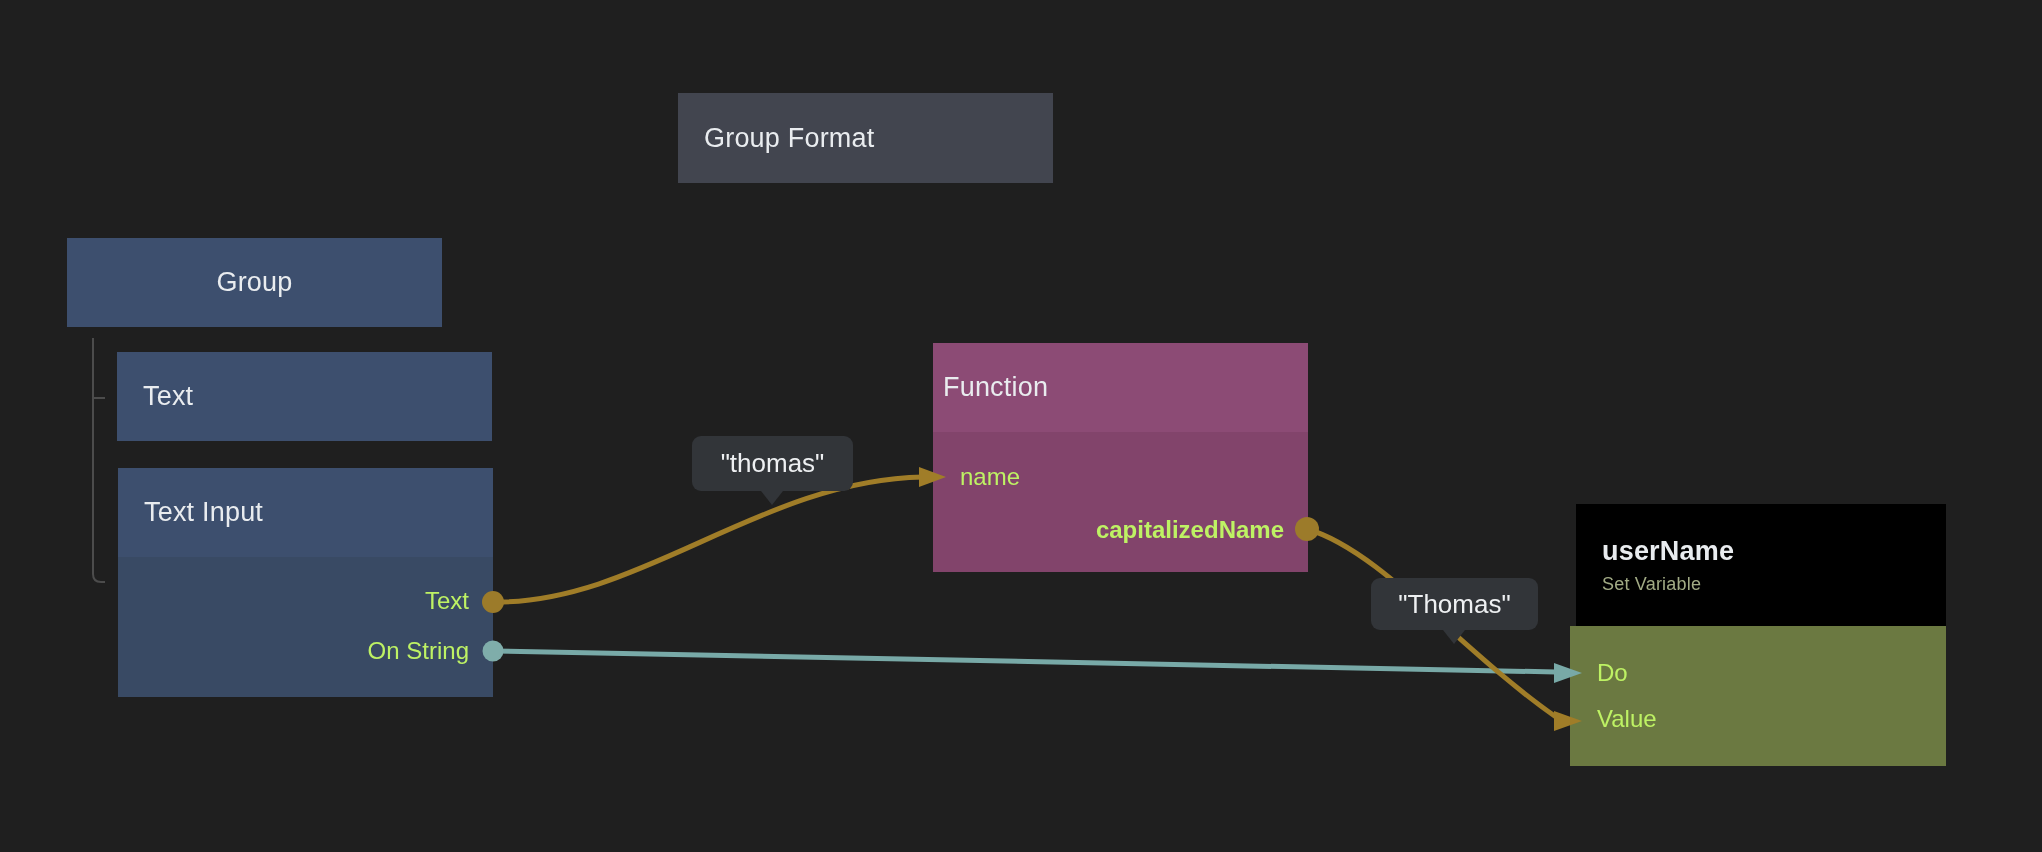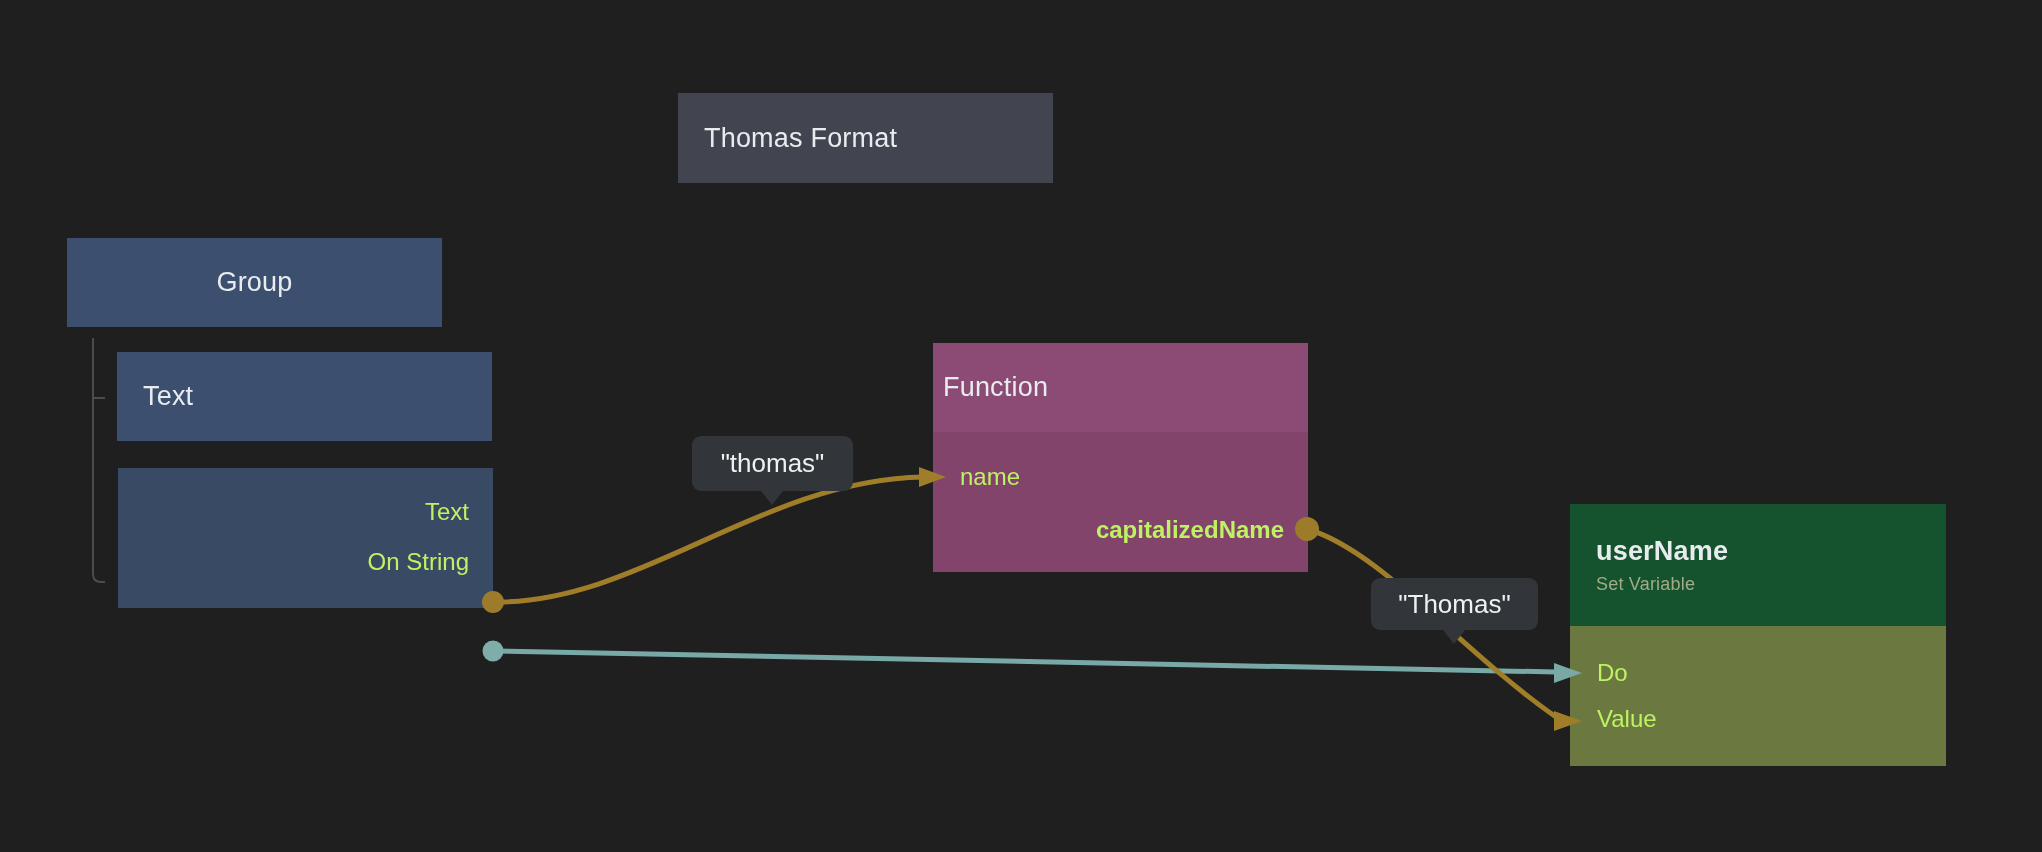--- a/index.html
+++ b/index.html
@@ -39,55 +39,58 @@
     <path d="M1307,529 C1380,550 1460,650 1556,717" fill="none" stroke="#a07d28" stroke-width="5"></path>
     <polygon points="1554,711 1582,721 1554,731" fill="#a07d28"></polygon>
 
     <circle cx="493" cy="602" r="11" fill="#9c7b2a"></circle>
     <circle cx="493" cy="651" r="10.5" fill="#7fadaa"></circle>
     <circle cx="1307" cy="529" r="12" fill="#9c7b2a"></circle>
   </svg>
 
   <div class="node" style="left:678px;top:93px;width:375px;">
     <div class="node-header" style="height:90px;background:#42454f;">
-      <div class="node-title">Thomas Format</div>
+      <div class="node-title">Group Format</div>
     </div>
   </div>
 
   <div class="node" style="left:67px;top:238px;width:375px;text-align:center;">
     <div class="node-header" style="height:89px;background:#3d4f6e;">
       <div class="node-title">Group</div>
     </div>
   </div>
 
   <div class="node" style="left:117px;top:352px;width:375px;">
     <div class="node-header" style="height:89px;background:#3d4f6e;">
       <div class="node-title">Text</div>
     </div>
   </div>
 
   <div class="node" style="left:118px;top:468px;width:375px;">
+    <div class="node-header" style="height:89px;background:#3d4f6e;">
+      <div class="node-title">Text Input</div>
+    </div>
     <div class="node-body" style="height:140px;background:#394a64;">
       <div class="port right" style="top:44px;">Text</div>
       <div class="port right" style="top:94px;">On String</div>
     </div>
   </div>
 
   <div class="node" style="left:933px;top:343px;width:375px;">
     <div class="node-header" style="height:89px;background:#8c4b75;padding-left:10px;">
       <div class="node-title">Function</div>
     </div>
     <div class="node-body" style="height:140px;background:#82446b;">
       <div class="port left" style="top:45px;">name</div>
       <div class="port right" style="top:98px;font-weight:bold;">capitalizedName</div>
     </div>
   </div>
 
   <div class="node" style="left:1570px;top:504px;width:376px;">
-    <div class="node-header" style="height:122px;background:#14532d;">
+    <div class="node-header" style="height:122px;background:#000000;margin-left:6px;">
       <div class="node-title bold">userName</div>
       <div class="node-subtitle">Set Variable</div>
     </div>
     <div class="node-body" style="height:140px;background:#6b7941;">
       <div class="port left" style="top:47px;">Do</div>
       <div class="port left" style="top:93px;">Value</div>
     </div>
   </div>
 
   <div class="tooltip" style="left:692px;top:436px;width:161px;height:55px;--tail-x:80px;">

